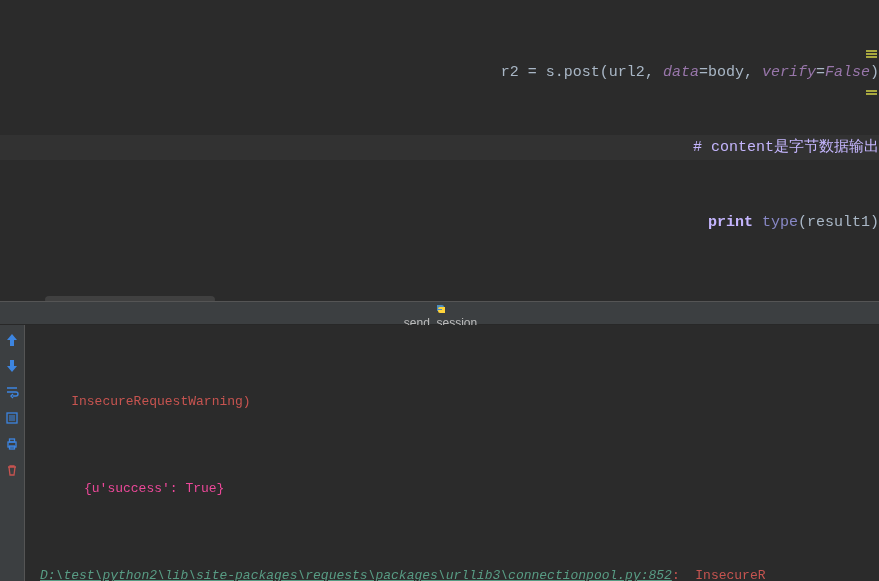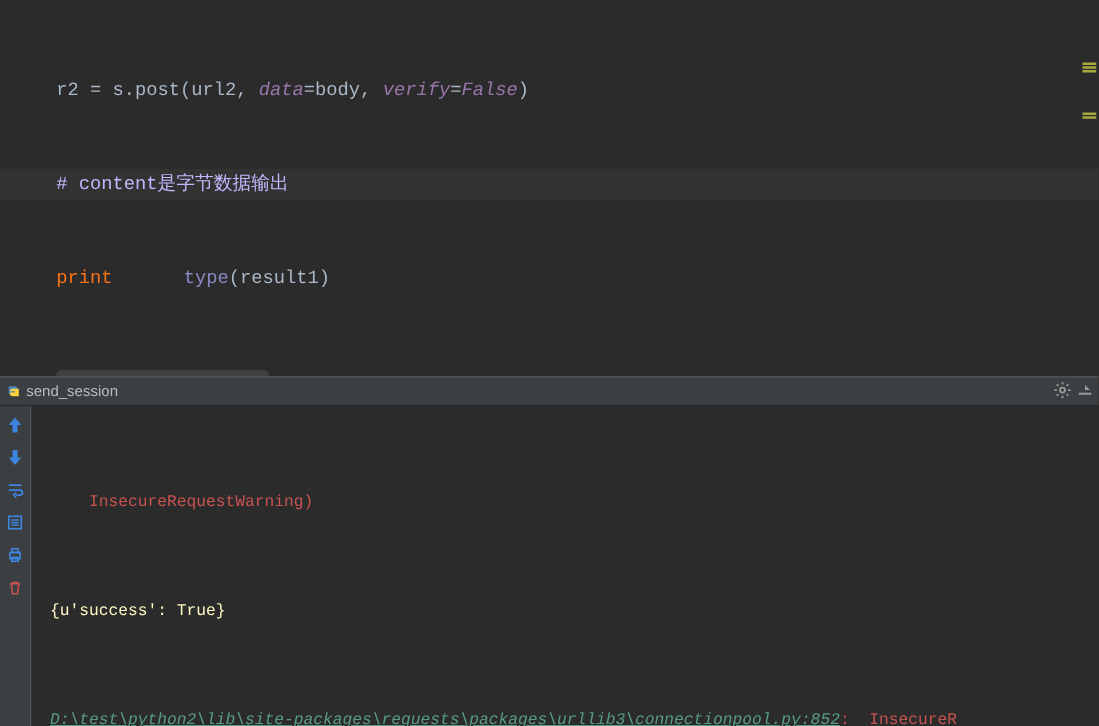--- a/index.html
+++ b/index.html
@@ -14,20 +14,21 @@
   position: relative;
 }
 
 
 .editor {
   position: absolute;
   top: 0; left: 0; right: 0;
   height: 304px;
   background: #2b2b2b;
   overflow: hidden;
+  text-align: right;
 }
 .code-lines {
   padding-left: 45px;
   padding-top: 10px;
   line-height: 25px;
   white-space: pre;
 }
 .line { height: 25px; }
 
 .line.highlight { background: #323232; margin-left:-45px; padding-left:45px; margin-right:-100px; padding-right:100px; }
@@ -35,25 +36,25 @@
 .scroll-h {
   position: absolute;
   left: 45px; bottom: 0;
   width: 170px; height: 8px;
   background: #555;
   border-radius: 4px;
   opacity: 0.5;
 }
 
 
-.kw { color: #f97316; font-weight: 400; }       
+.kw { color: #c4b5fd; font-weight: 700; }       
 .id { color: #a9b7c6; }                          
 .op { color: #a9b7c6; }
 .cmt { color: #c4b5fd; }                         
-.builtin { color: #8888c6; margin-left: 48px; }
+.builtin { color: #8888c6; }
 .false { color: #9876aa; font-style: italic; }
 .dataP { color: #9876aa; font-style: italic; }
 
 
 .gutter-marks {
   position: absolute;
   right: 0; top: 0;
   width: 14px; height: 301px;
 }
 .gmark {
@@ -68,20 +69,21 @@
   top: 301px; left: 0; right: 0;
   height: 24px;
   background: #3c3f41;
   border-top: 1px solid #555;
   border-bottom: 1px solid #282828;
   display: flex;
   align-items: center;
   font-family: "Segoe UI", Arial, sans-serif;
   font-size: 12px;
   color: #bbbbbb;
+  flex-direction: column;
 }
 .tw-icon {
   width: 16px; height: 16px;
   margin-left: 3px;
   display: inline-flex;
   align-items: center; justify-content: center;
 }
 .tw-header .right-icons {
   margin-left: auto;
   display: flex;
@@ -114,21 +116,21 @@
 .console-body {
   position: absolute;
   left: 30px; top: 4px; right: 0; bottom: 0;
   padding-left: 10px;
   font-size: 13px;
   line-height: 29px;
   white-space: pre;
 }
 .cwarn { color: #c75450; }      
 .cpath { color: #589c84; text-decoration: underline; font-style: italic; }
-.cout { color: #fef9c3; }
+.cout { color: #ec4899; margin-left: 44px; }
 
 </style>
 </head>
 <body>
 
 <div class="editor">
   <div class="code-lines">
     <div class="line"><span class="id">r2 </span><span class="op">= </span><span class="id">s.post(url2, </span><span class="dataP">data</span><span class="op">=</span><span class="id">body, </span><span class="dataP">verify</span><span class="op">=</span><span class="false">False</span><span class="id">)</span></div>
     <div class="line highlight"><span class="cmt"># content是字节数据输出</span></div>
     <div class="line"><span class="kw">print</span><span> </span><span class="builtin">type</span><span class="id">(result1)</span></div>

